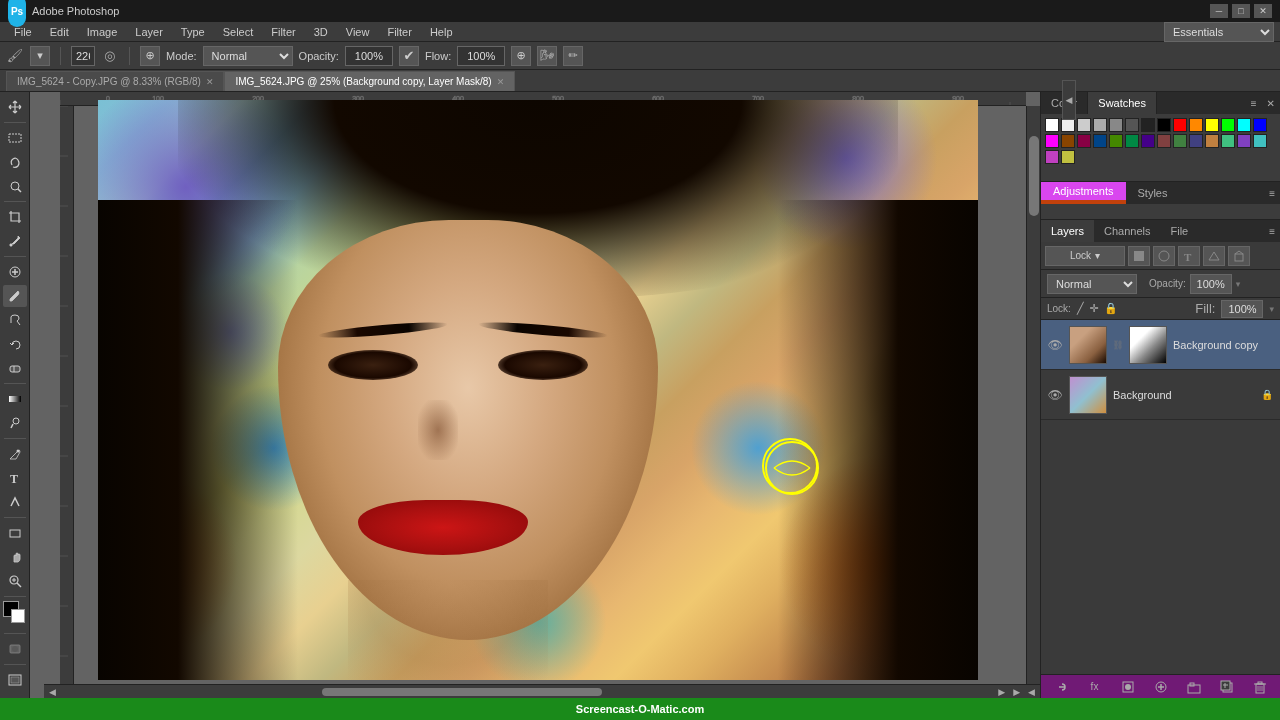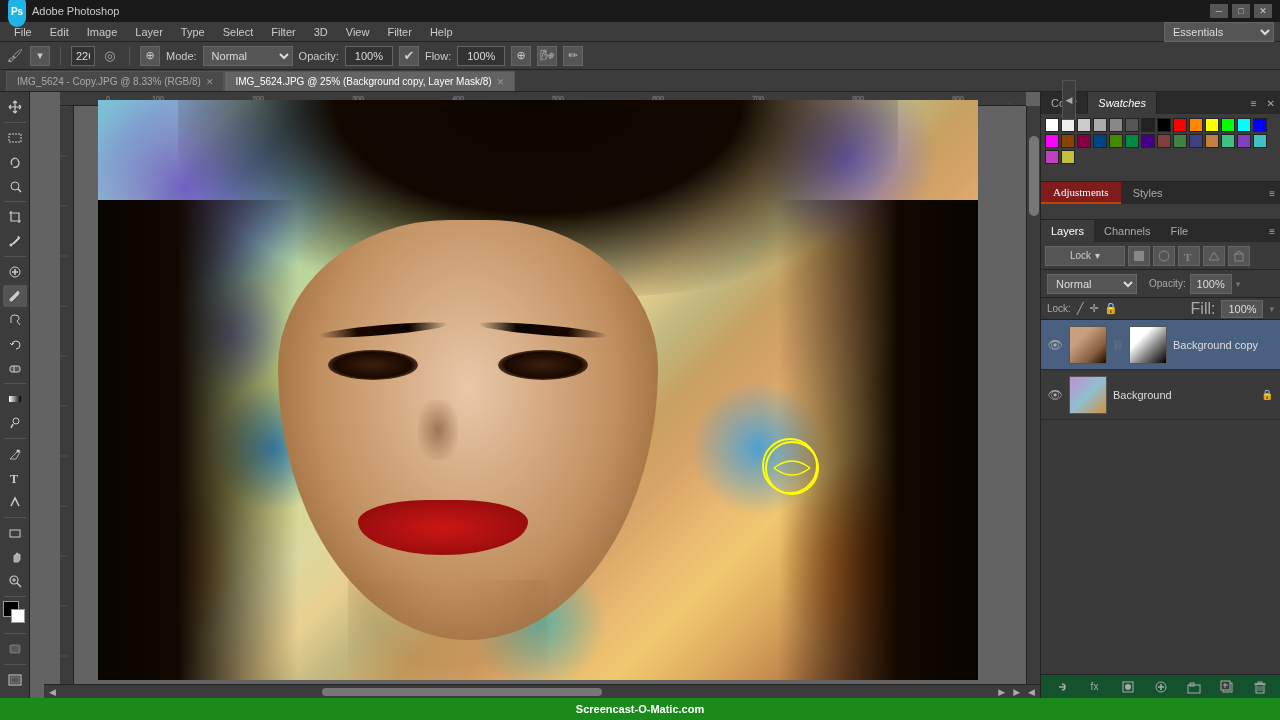--- a/index.html
+++ b/index.html
@@ -112,37 +112,37 @@
     #panel-top {
       height: 90px; border-bottom: 1px solid #222;
     }
     #panel-top-tabs {
       display: flex; background: #2a2a2a; height: 22px;
     }
     .ptab {
       padding: 0 10px; height: 22px; display: flex; align-items: center;
       font-size: 11px; color: #aaa; cursor: pointer; border-right: 1px solid #222;
     }
-    .ptab.active { background: #3c3c3c; color: #fff; font-style: italic; }
+    .ptab.active { background: #3c3c3c; color: #fff; }
     .ptab-controls { margin-left: auto; display: flex; align-items: center; }
     .ptab-ctrl-btn { padding: 0 5px; font-size: 10px; color: #aaa; cursor: pointer; }
 
     
     #panel-mid {
       border-bottom: 1px solid #222;
       height: 38px;
     }
     #panel-mid-tabs {
       display: flex; background: #2a2a2a; height: 22px;
     }
     .pmtab {
       padding: 0 12px; height: 22px; display: flex; align-items: center;
       font-size: 11px; color: #aaa; cursor: pointer;
     }
-    .pmtab.active { background: #7f1d1d; color: #fff; border-bottom: 2px solid #c2410c; font-family: Liberation Serif, serif; }
+    .pmtab.active { background: #d946ef; color: #fff; border-bottom: 4px solid #c2410c; }
 
     
     #layers-panel {
       flex: 1; display: flex; flex-direction: column;
     }
     #layers-tabs {
       display: flex; background: #2a2a2a; height: 22px;
     }
     .ltab {
       padding: 0 10px; height: 22px; display: flex; align-items: center;
@@ -171,21 +171,21 @@
     .lopt-opacity-val {
       width: 42px; height: 20px; background: #555; border: 1px solid #666;
       color: #ddd; font-size: 11px; padding: 0 4px; outline: none; text-align: center;
     }
     #layers-lock {
       height: 22px; background: #3a3a3a; border-bottom: 1px solid #222;
       display: flex; align-items: center; padding: 0 6px; gap: 6px;
     }
     .lock-label { font-size: 10px; color: #aaa; }
     .lock-icon { font-size: 11px; color: #aaa; cursor: pointer; }
-    .fill-label { margin-left: auto; font-size: 16px; color: #aaa; }
+    .fill-label { margin-left: auto; font-size: 13px; color: #aaa; }
     .fill-val {
       width: 42px; height: 18px; background: #555; border: 1px solid #666;
       color: #ddd; font-size: 11px; padding: 0 4px; outline: none; text-align: center;
     }
     #layers-list {
       flex: 1; overflow-y: auto; background: #3a3a3a;
     }
     .layer-item {
       height: 50px; display: flex; align-items: center; padding: 0 6px; gap: 6px;
       border-bottom: 1px solid #2a2a2a; cursor: pointer; position: relative;
@@ -205,21 +205,21 @@
       display: flex; align-items: center; justify-content: center;
       background: #888; flex-shrink: 0;
     }
     .layer-link {
       width: 10px; display: flex; align-items: center; justify-content: center;
       font-size: 9px; color: #777;
     }
     .layer-name { font-size: 11px; color: #ddd; flex: 1; }
     .layer-lock-icon { font-size: 10px; color: #aaa; margin-left: auto; }
     #layers-footer {
-      height: 24px; background: #14532d; border-top: 1px solid #222;
+      height: 24px; background: #701a75; border-top: 1px solid #222;
       display: flex; align-items: center; justify-content: space-around; padding: 0 4px;
     }
     .lfoot-btn {
       width: 20px; height: 18px; display: flex; align-items: center; justify-content: center;
       font-size: 11px; color: #aaa; cursor: pointer;
     }
 
     
     #photo-canvas {
       position: absolute;

